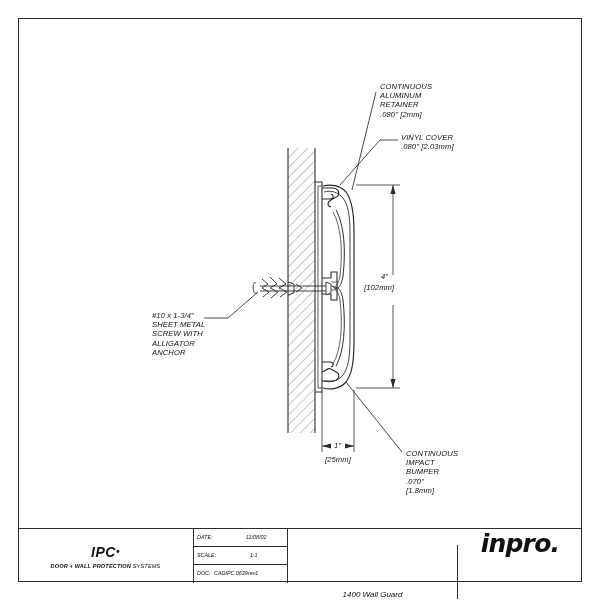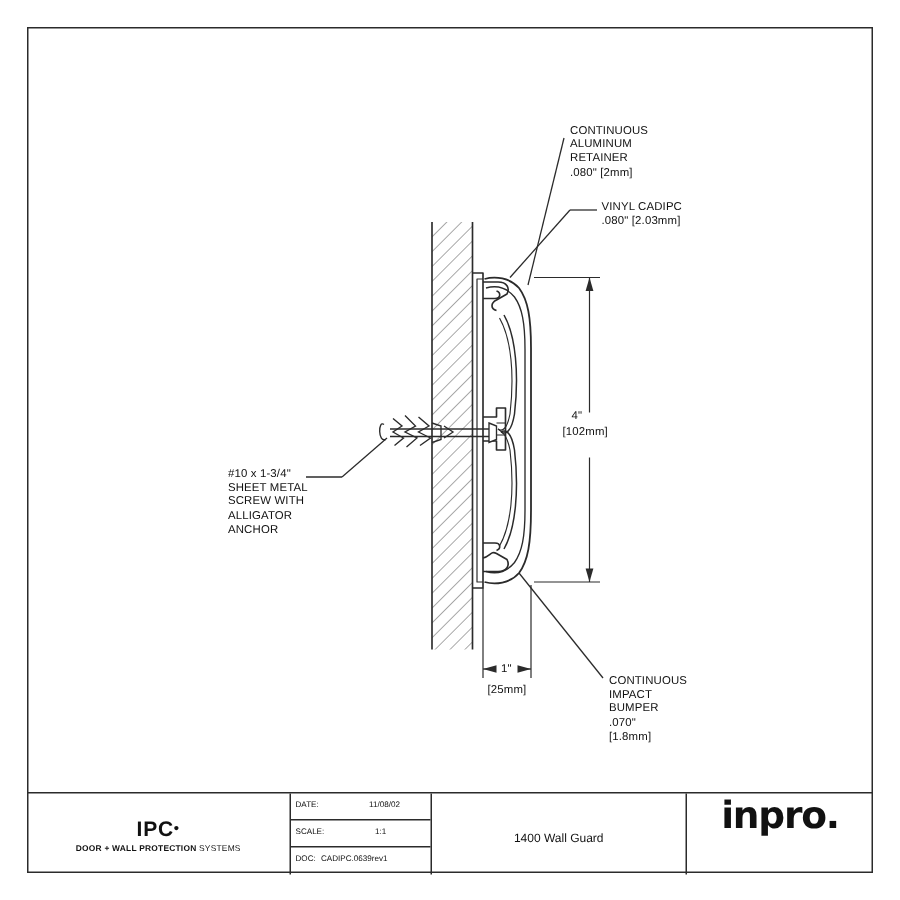--- a/index.html
+++ b/index.html
@@ -12,20 +12,21 @@
     height: 600px;
     font-family: "Liberation Sans", sans-serif;
     color: #1a1a1a;
     overflow: hidden;
   }
   #sheet {
     position: absolute;
     left: 0; top: 0;
     width: 600px;
     height: 600px;
+    font-style: italic;
   }
   .frame {
     position: absolute;
     left: 18px;
     top: 18px;
     width: 564px;
     height: 564px;
     border: 1.2px solid #2b2b2b;
     box-sizing: border-box;
   }
@@ -99,24 +100,24 @@
   .meta-k {
     position: absolute;
     left: 3px; top: 5px;
   }
   .meta-v {
     position: absolute;
     left: 52px; top: 5px;
   }
   .meta-v.center { left: 56px; }
   .tb-title {
-    left: 270px; top: 0; width: 170px; height: 54px;
+    left: 270px; top: 16px; width: 170px; height: 54px;
     border-right: 1.1px solid #2b2b2b;
     display: flex;
-    align-items: center;
+    align-items: flex-end;
     justify-content: center;
     padding-top: 5px;
   }
   .tb-title span {
     font-size: 8px;
     color: #111;
   }
   .tb-brand {
     left: 440px; top: 0; width: 124px; height: 54px;
     display: flex;
@@ -249,37 +250,37 @@
       <polygon points="322,446 331,443.5 331,448.5" stroke="none"></polygon>
       <polygon points="354,446 345,443.5 345,448.5" stroke="none"></polygon>
     </g>
   </svg>
 
   <div class="lbl" style="left:380px; top:82px;">CONTINUOUS
 ALUMINUM
 RETAINER
 .080" [2mm]</div>
 
-  <div class="lbl" style="left:401px; top:133px;">VINYL CADIPC
+  <div class="lbl" style="left:401px; top:133px;">VINYL COVER
 .080" [2.03mm]</div>
 
   <div class="lbl" style="left:152px; top:311px;">#10 x 1-3/4"
 SHEET METAL
 SCREW WITH
 ALLIGATOR
 ANCHOR</div>
 
   <div class="lbl" style="left:406px; top:449px;">CONTINUOUS
 IMPACT
 BUMPER
 .070"
 [1.8mm]</div>
 
   <div class="lbl" style="left:381px; top:272px;">4"</div>
-  <div class="lbl" style="left:375px; top:283px;">[102mm]</div>
+  <div class="lbl" style="left:364px; top:283px;">[102mm]</div>
 
   <div class="lbl" style="left:334px; top:441px;">1"</div>
   <div class="lbl" style="left:325px; top:455px;text-align:right;">[25mm]</div>
 
   <div class="tb">
 
     <div class="tb-cell tb-logo">
       <div class="ipc-mark"><span>IPC</span><span class="dot">•</span></div>
       <div class="ipc-sub"><span>DOOR + WALL PROTECTION</span><span class="thin"> SYSTEMS</span></div>
     </div>

